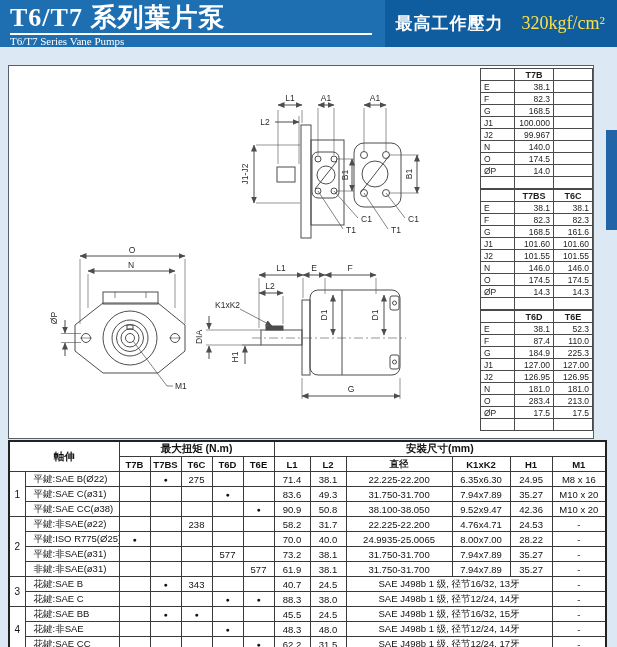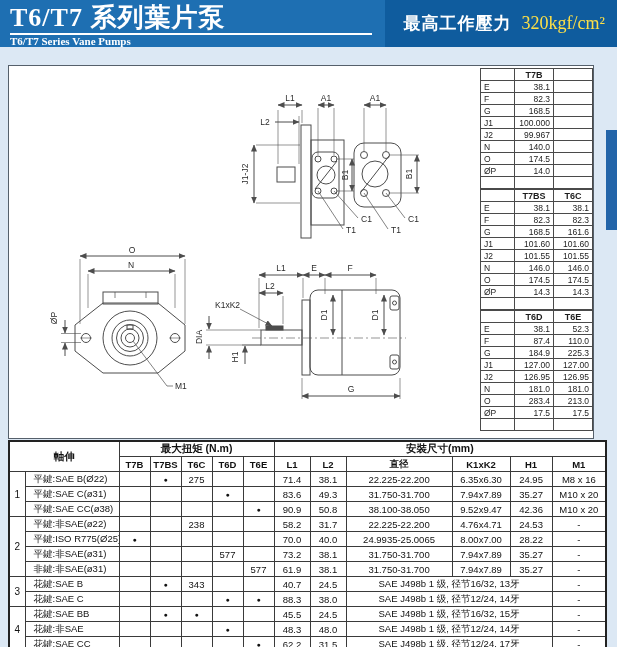--- a/index.html
+++ b/index.html
@@ -8,22 +8,22 @@
     background:#dce8f4;
     font-family:"Liberation Sans",sans-serif;
     -webkit-font-smoothing:antialiased;
   }
   
   .header{position:absolute;left:0;top:0;width:617px;height:47px;background:#1e6fb2;}
   .header-dark{position:absolute;left:385px;top:0;width:232px;height:47px;background:#0f5c9e;}
   .title{position:absolute;left:10px;top:0px;color:#fff;font-family:"Liberation Serif",serif;
          font-size:26px;font-weight:bold;letter-spacing:1px;white-space:nowrap;}
   .title-rule{position:absolute;left:10px;top:33px;width:362px;height:2px;background:#fff;}
-  .subtitle{position:absolute;left:10px;top:35px;color:#fff;font-family:"Liberation Serif",serif;font-size:11px;font-weight:bold;}
-  .pressure{position:absolute;right:12px;top:0;height:47px;display:flex;align-items:center;gap:10px;}
+  .subtitle{position:absolute;left:10px;top:35px;color:#fff;font-family:"Liberation Serif",serif;font-size:11px;}
+  .pressure{position:absolute;right:12px;top:0;height:47px;display:flex;align-items:center;gap:18px;}
   .p-label{color:#fff;font-weight:bold;font-size:17px;letter-spacing:1px;}
   .p-value{color:#fde047;font-family:"Liberation Serif",serif;font-size:18px;}
   
   .side-tab{position:absolute;right:0;top:130px;width:11px;height:100px;background:#2264a8;}
   
   .content-box{position:absolute;left:8px;top:65px;width:584px;height:372px;background:#fff;border:1px solid #55606b;}
   .drawing-svg{position:absolute;left:0;top:0;}
   .dim-tables{position:absolute;right:0px;top:2px;width:113px;}
   table{border-collapse:collapse;}
   .dim-table{width:113px;table-layout:fixed;font-size:8.5px;color:#1c1c1c;}

